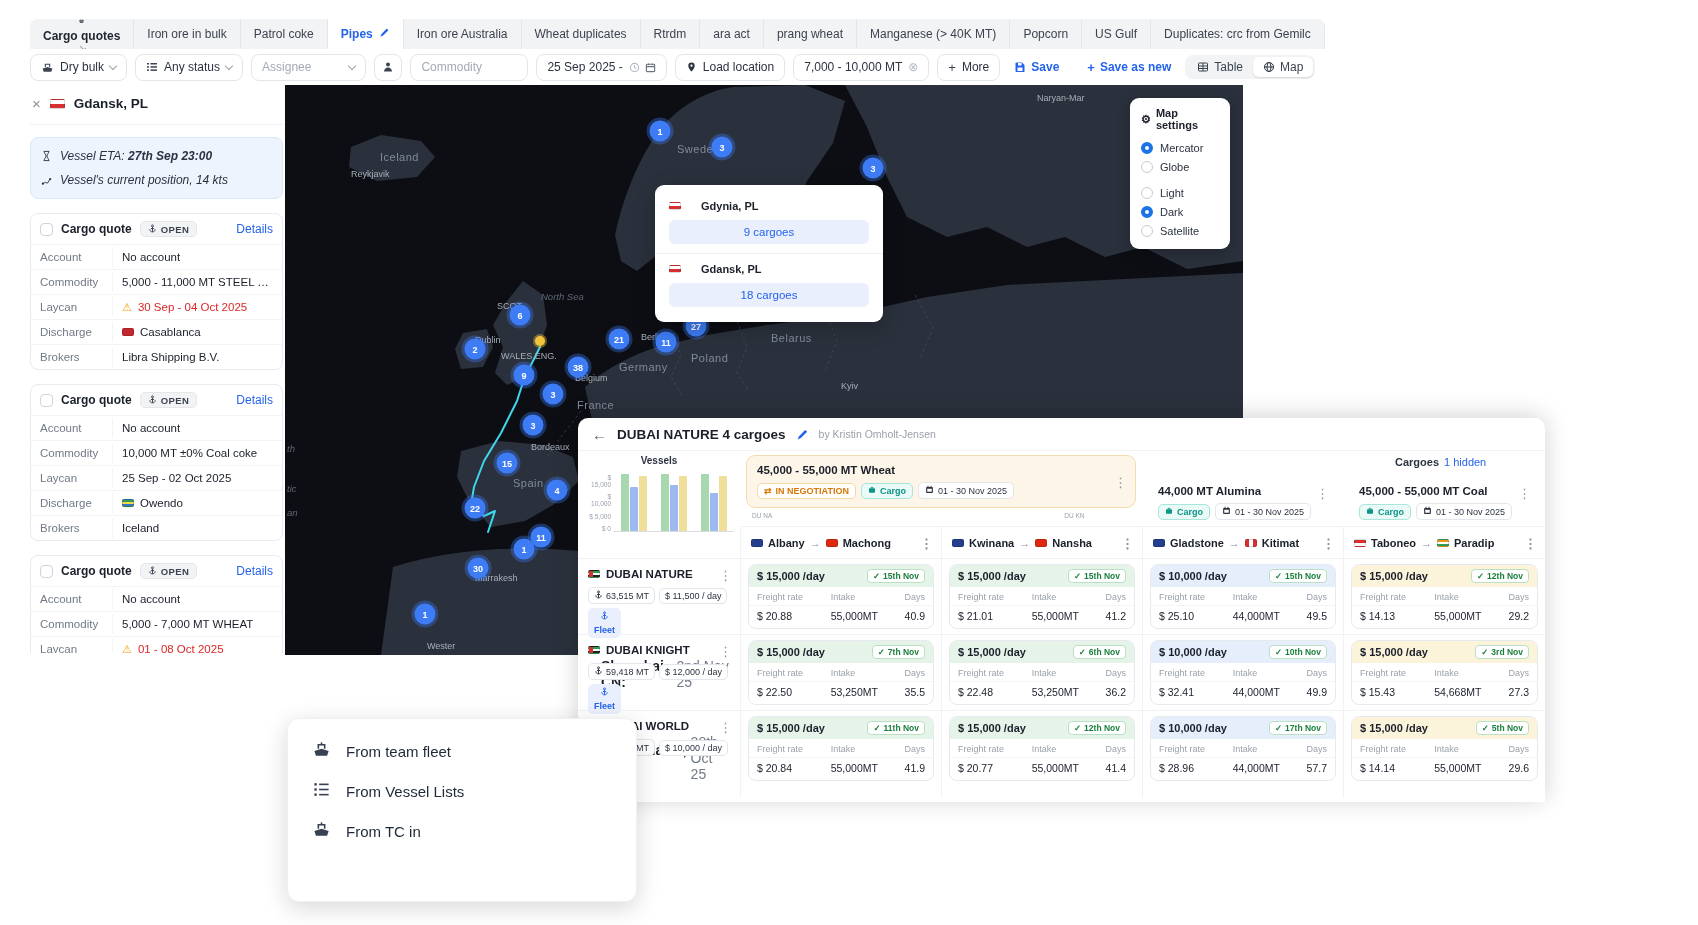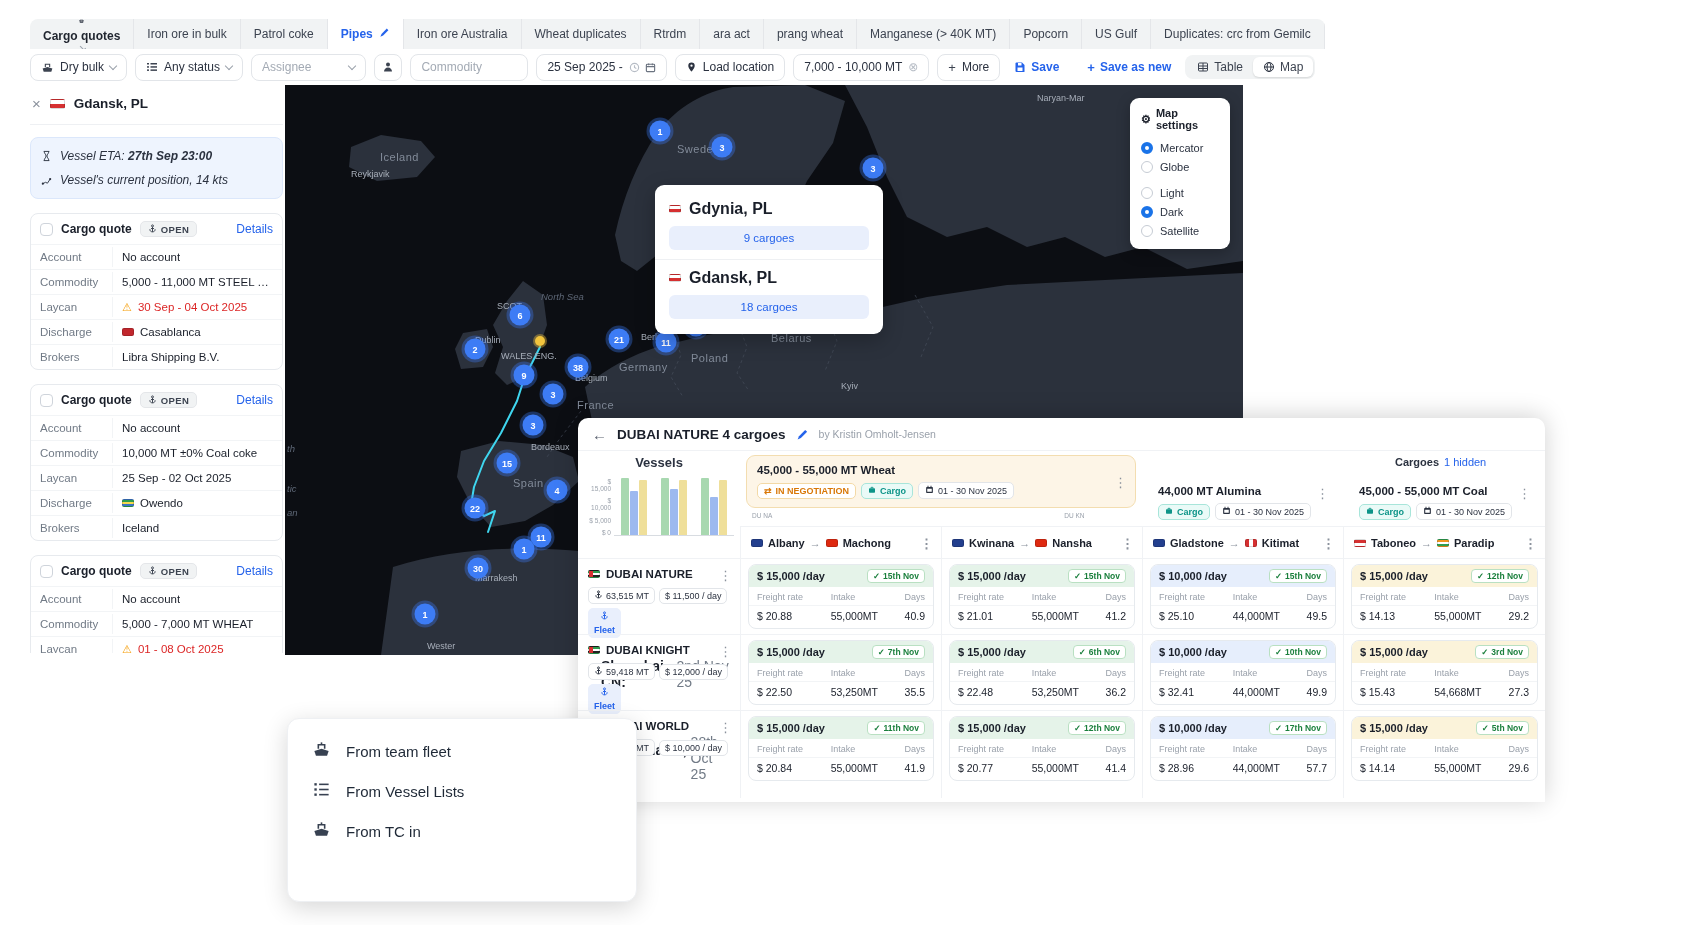--- a/index.html
+++ b/index.html
@@ -65,40 +65,40 @@
   .map{position:absolute;left:285px;top:85px;width:958px;height:570px;background:#0c0e13;overflow:hidden;}
   .mlabel{position:absolute;white-space:nowrap;pointer-events:none;}
   .mlabel.country{font-size:11px;color:#828b99;letter-spacing:.5px;}
   .mlabel.city{font-size:9px;color:#a7aeb9;}
   .mlabel.sea{font-size:9.5px;color:#5d6675;font-style:italic;}
   .marker{position:absolute;width:21px;height:21px;border-radius:50%;background:#3d7cf5;color:#fff;font-size:9px;font-weight:bold;display:flex;align-items:center;justify-content:center;box-shadow:0 0 0 3px rgba(61,124,245,.35);transform:translate(-50%,-50%);cursor:pointer;}
   .vdot{position:absolute;width:10px;height:10px;border-radius:50%;background:#f2c43d;box-shadow:0 0 0 2px rgba(242,196,61,.4);transform:translate(-50%,-50%);}
   .map-popup{position:absolute;left:370px;top:100px;width:228px;background:#fff;border-radius:9px;box-shadow:0 6px 20px rgba(0,0,0,.25);padding:6px 0;}
   .mp-item{padding:9px 14px;}
   .mp-item + .mp-item{border-top:1px solid #eef0f3;}
-  .mp-city{display:flex;align-items:center;gap:8px;font-size:16px;font-weight:bold;}
+  .mp-city{display:flex;align-items:center;gap:20px;font-size:11px;font-weight:bold;}
   .mp-pill{margin-top:8px;background:#e9effc;border-radius:6px;height:24px;display:flex;align-items:center;justify-content:center;font-size:11.5px;color:#2563eb;cursor:pointer;}
   .map-settings{position:absolute;right:13px;top:13px;width:100px;background:#fff;border-radius:9px;box-shadow:0 4px 14px rgba(0,0,0,.25);padding:9px 11px;}
   .ms-title{display:flex;align-items:center;gap:5px;font-size:11px;font-weight:bold;margin-bottom:7px;}
   .ms-row{display:flex;align-items:center;gap:7px;font-size:11px;color:#2b3240;padding:3.5px 0;cursor:pointer;}
   .radio{width:12px;height:12px;border-radius:50%;border:1.5px solid #c6ccd4;flex:none;}
   .radio.sel{border:4px solid #1a73e8;}
   .ms-div{height:7px;}
 
   
   .panel{position:absolute;left:578px;top:418px;width:967px;height:384px;background:#fff;border-radius:10px 10px 0 0;box-shadow:0 -2px 24px rgba(0,0,0,.18);overflow:hidden;}
   .p-head{display:flex;align-items:center;gap:10px;height:32px;padding:0 14px;}
   .p-back{color:#5b6270;font-size:15px;cursor:pointer;}
   .p-title{font-size:13.5px;font-weight:bold;}
   .p-by{font-size:10.5px;color:#9aa1ab;}
   .pgrid{position:relative;display:grid;grid-template-columns:162px 201px 201px 201px 202px;grid-template-rows:76px 32px 76px 76px 88px;}
   .gc{border-top:1px solid #f0f2f5;}
   .gc.vline{border-left:1px solid #f0f2f5;}
   .vessels-hcell{grid-column:1;grid-row:1/3;padding-top:4px;}
-  .vh-title{text-align:center;font-size:13px;font-weight:bold;color:#2b3240;}
+  .vh-title{text-align:center;font-size:10px;font-weight:bold;color:#2b3240;}
   .minichart{display:flex;margin:8px 6px 0 8px;height:78px;}
   .mc-y{display:flex;flex-direction:column;justify-content:space-between;height:58px;font-size:6.5px;color:#9aa1ab;text-align:right;padding-right:3px;width:28px;flex:none;}
   .mc-plot{flex:1;position:relative;height:58px;border-bottom:1px solid #d8dce1;display:flex;justify-content:space-around;align-items:flex-end;}
   .mc-group{display:flex;align-items:flex-end;gap:1px;height:100%;}
   .mc-bar{width:8px;border-radius:1px 1px 0 0;}
   .mc-x{position:absolute;top:62px;left:28px;right:0;display:flex;justify-content:space-around;font-size:6.5px;color:#9aa1ab;}
   .cargoes-hint{position:absolute;left:817px;top:6px;font-size:11px;}
   .cargoes-hint b{color:#2b3240;}
   .cargoes-hint span{color:#2563eb;margin-left:5px;cursor:pointer;}
   .cargo-box{position:relative;margin:4px 6px;border-radius:9px;padding:8px 10px;}

